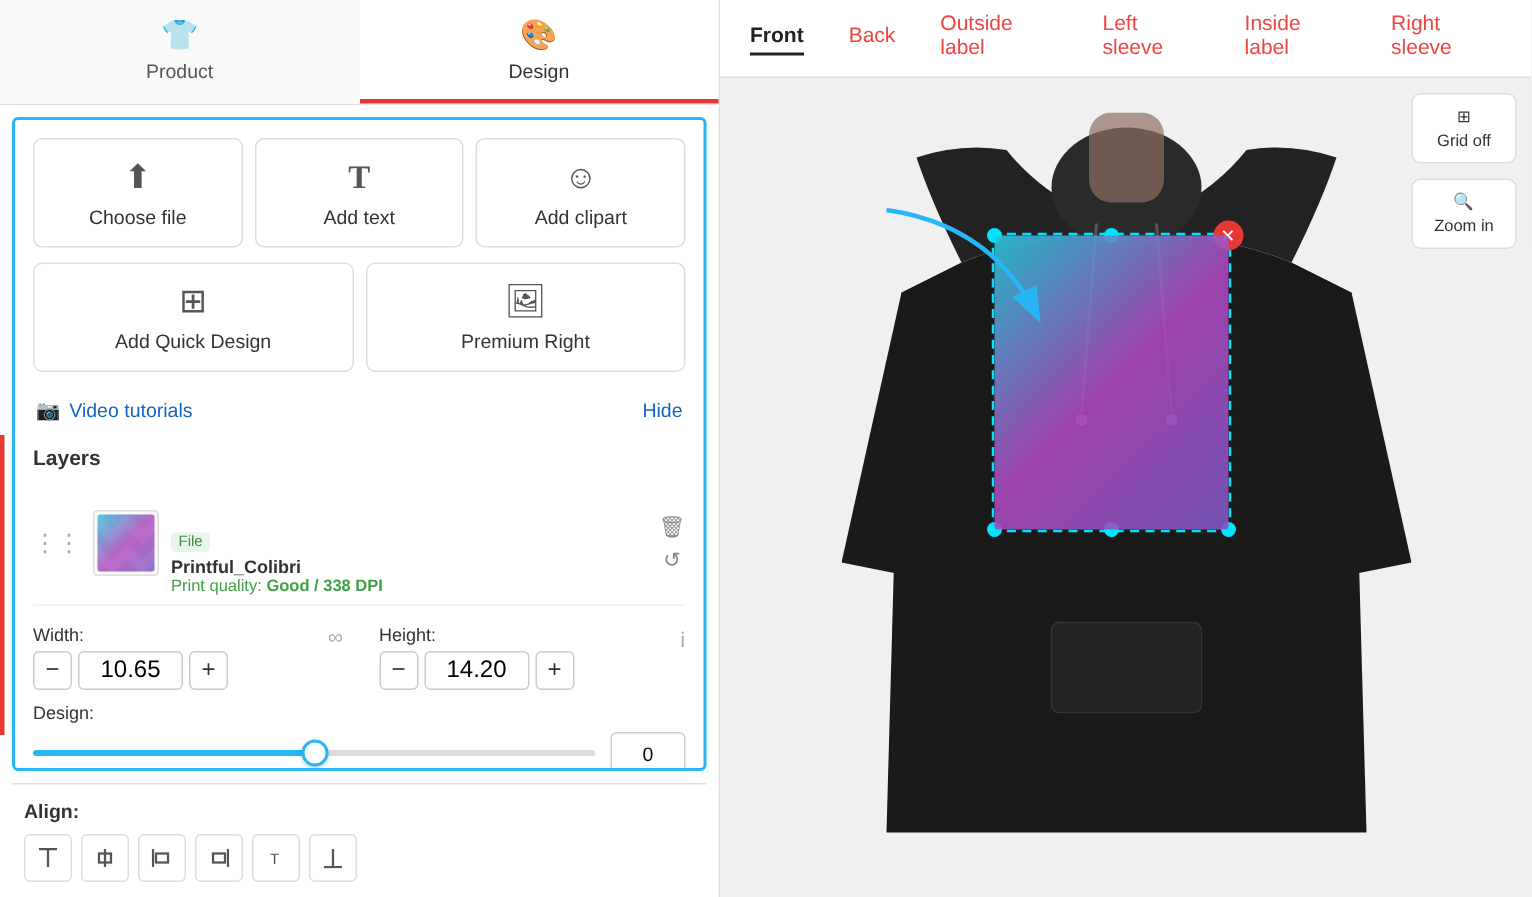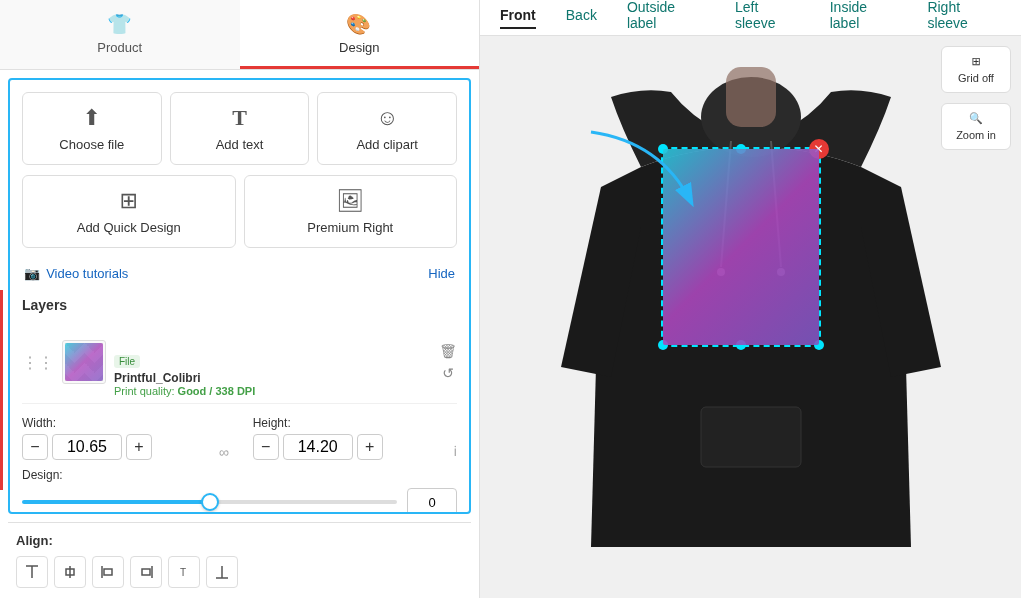--- a/index.html
+++ b/index.html
@@ -38,21 +38,21 @@
     .layer-thumb-inner { width: 38px; height: 38px; background: linear-gradient(135deg, #e0e0e0 25%, transparent 25%) -10px 0, linear-gradient(225deg, #e0e0e0 25%, transparent 25%) -10px 0, linear-gradient(315deg, #e0e0e0 25%, transparent 25%), linear-gradient(45deg, #e0e0e0 25%, transparent 25%); background-size: 20px 20px; background-color: #fff; position: relative; }
     .layer-info { flex: 1; }
     .layer-file-badge { display: inline-flex; align-items: center; gap: 3px; background: #e8f5e9; color: #388e3c; font-size: 10px; padding: 1px 5px; border-radius: 3px; margin-bottom: 3px; margin-top: 28px; }
     .layer-name { font-size: 12px; font-weight: 600; color: #333; }
     .layer-quality { font-size: 11px; color: #555; }
     .layer-quality span { color: #43a047; font-weight: 400; }
     .layer-actions { display: flex; flex-direction: column; gap: 6px; }
     .layer-action-btn { background: none; border: none; cursor: pointer; color: #888; font-size: 14px; }
 
     
-    .dim-row { display: flex; align-items: flex-end; gap: 24px; margin-top: 12px; margin-bottom: 8px; }
+    .dim-row { display: flex; align-items: flex-start; gap: 24px; margin-top: 12px; margin-bottom: 8px; }
     .dim-group { flex: 1; }
     .dim-label { font-size: 12px; color: #333; font-weight: 500; margin-bottom: 4px; }
     .dim-input-row { display: flex; align-items: center; gap: 4px; }
     .dim-btn { width: 26px; height: 26px; border: 1px solid #ccc; background: #fff; border-radius: 4px; cursor: pointer; font-size: 16px; display: flex; align-items: center; justify-content: center; color: #333; }
     .dim-input { width: 70px; height: 26px; border: 1px solid #ccc; border-radius: 4px; text-align: center; font-size: 16px; }
     .link-icon { color: #aaa; font-size: 14px; cursor: pointer; }
     .dim-info { color: #aaa; font-size: 14px; cursor: pointer; margin-left: 4px; }
 
     
     .rotate-row { margin-top: 8px; }
@@ -65,22 +65,22 @@
     
     .align-section { border-top: 1px solid #e0e0e0; padding: 10px 8px; margin: 0 8px; }
     .align-label { font-size: 13px; font-weight: 600; color: #333; margin-bottom: 8px; }
     .align-buttons { display: flex; gap: 6px; }
     .align-btn { width: 32px; height: 32px; border: 1px solid #ddd; background: #fff; border-radius: 4px; cursor: pointer; display: flex; align-items: center; justify-content: center; font-size: 14px; color: #555; }
 
     
     .right-panel { flex: 1; display: flex; flex-direction: column; position: relative; background: #f0f0f0; }
 
     
-    .view-tabs { display: flex; align-items: center; background: #fff; border-bottom: 1px solid #e0e0e0; padding: 0 20px; height: 36px; gap: 30px; }
-    .view-tab { font-size: 14px; color: #0f766e; cursor: pointer; padding-bottom: 4px; border-bottom: 2px solid transparent; }
+    .view-tabs { display: flex; align-items: center; background: #fff; border-bottom: 1px solid #e0e0e0; padding: 0 20px; height: 52px; gap: 30px; }
+    .view-tab { font-size: 14px; color: #ef4444; cursor: pointer; padding-bottom: 4px; border-bottom: 2px solid transparent; }
     .view-tab.active { color: #222; border-bottom: 2px solid #222; font-weight: 600; }
 
     
     .canvas-area { flex: 1; display: flex; align-items: center; justify-content: center; position: relative; overflow: hidden; }
 
     
     .hoodie-container { position: relative; width: 380px; height: 500px; }
 
     
     .hoodie-svg { position: absolute; top: 0; left: 0; width: 100%; height: 100%; }

